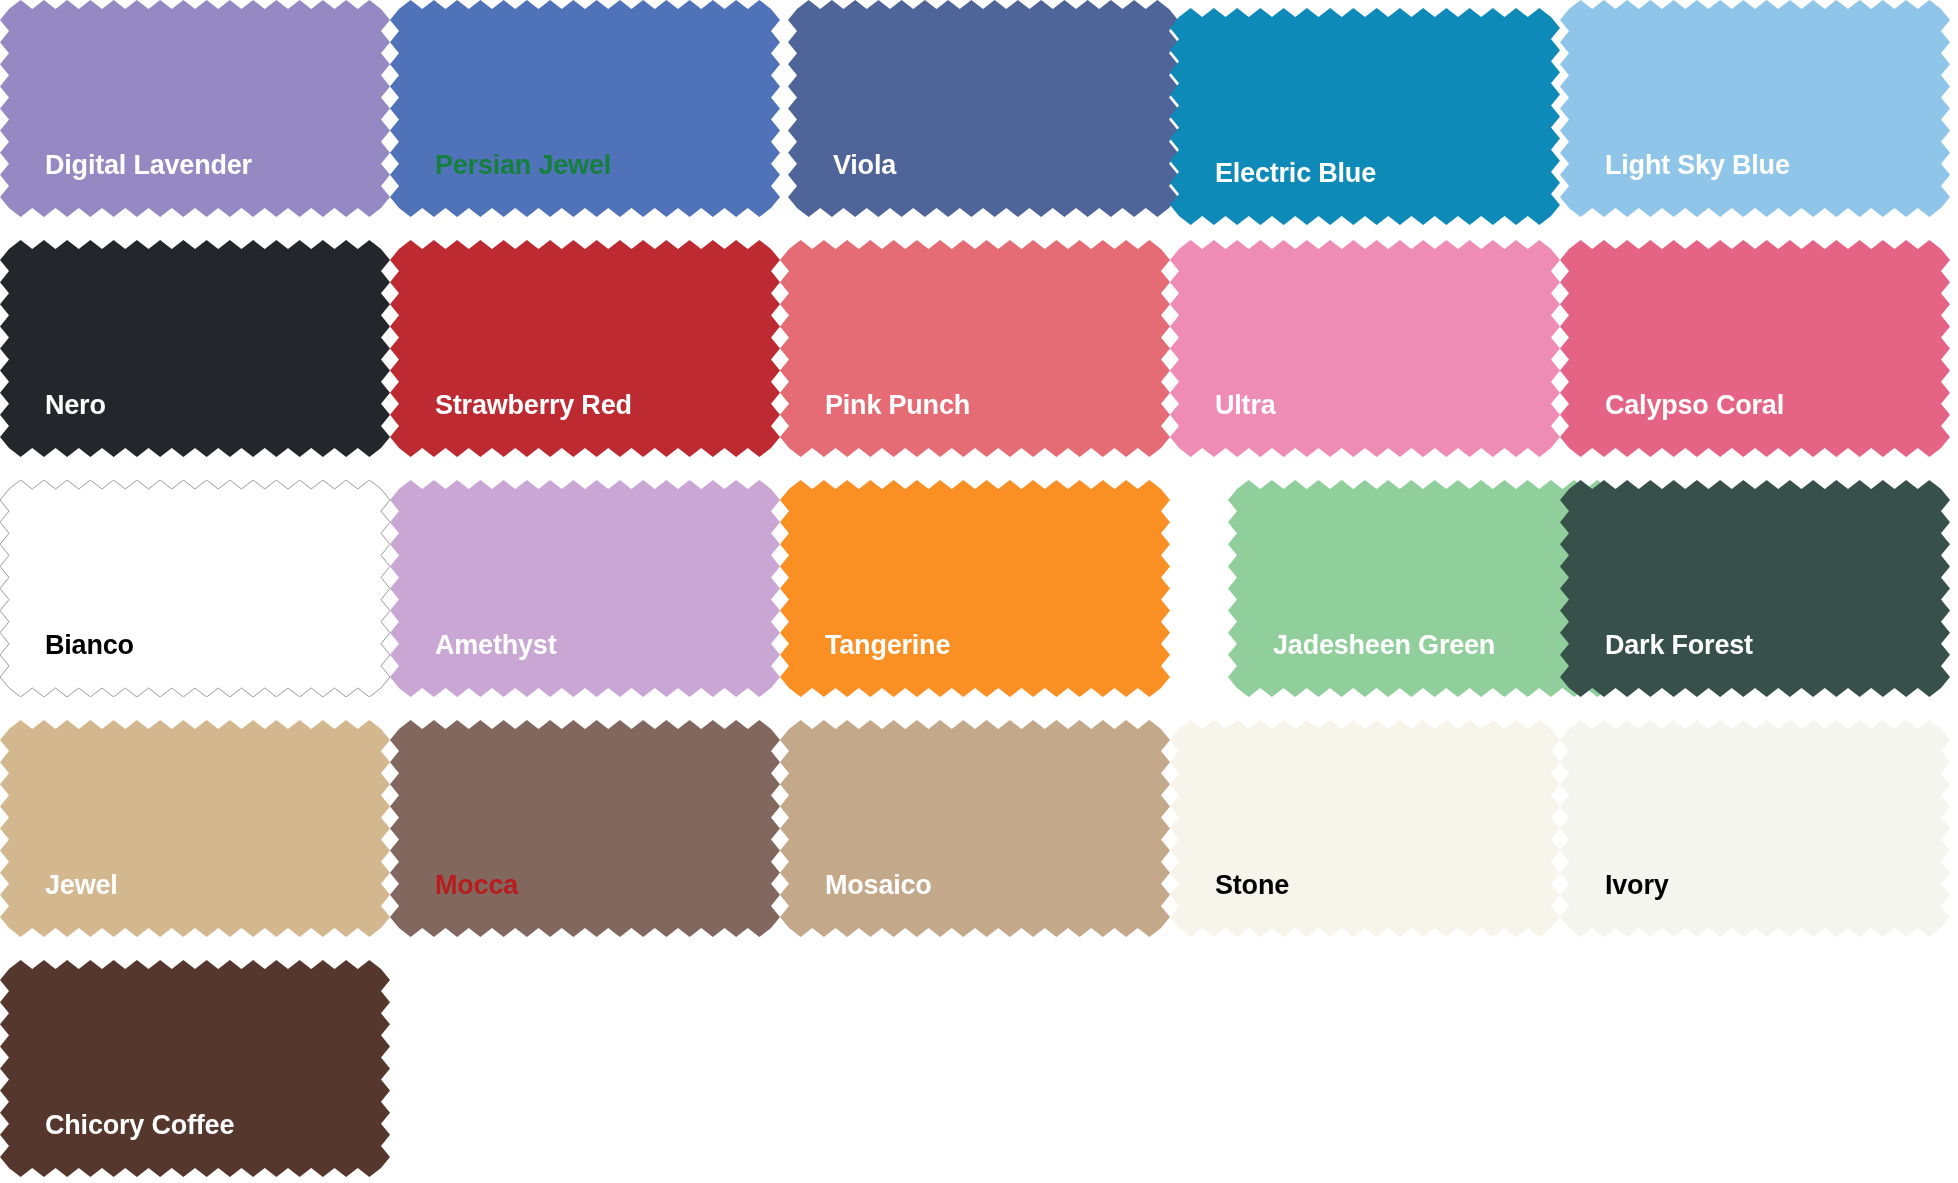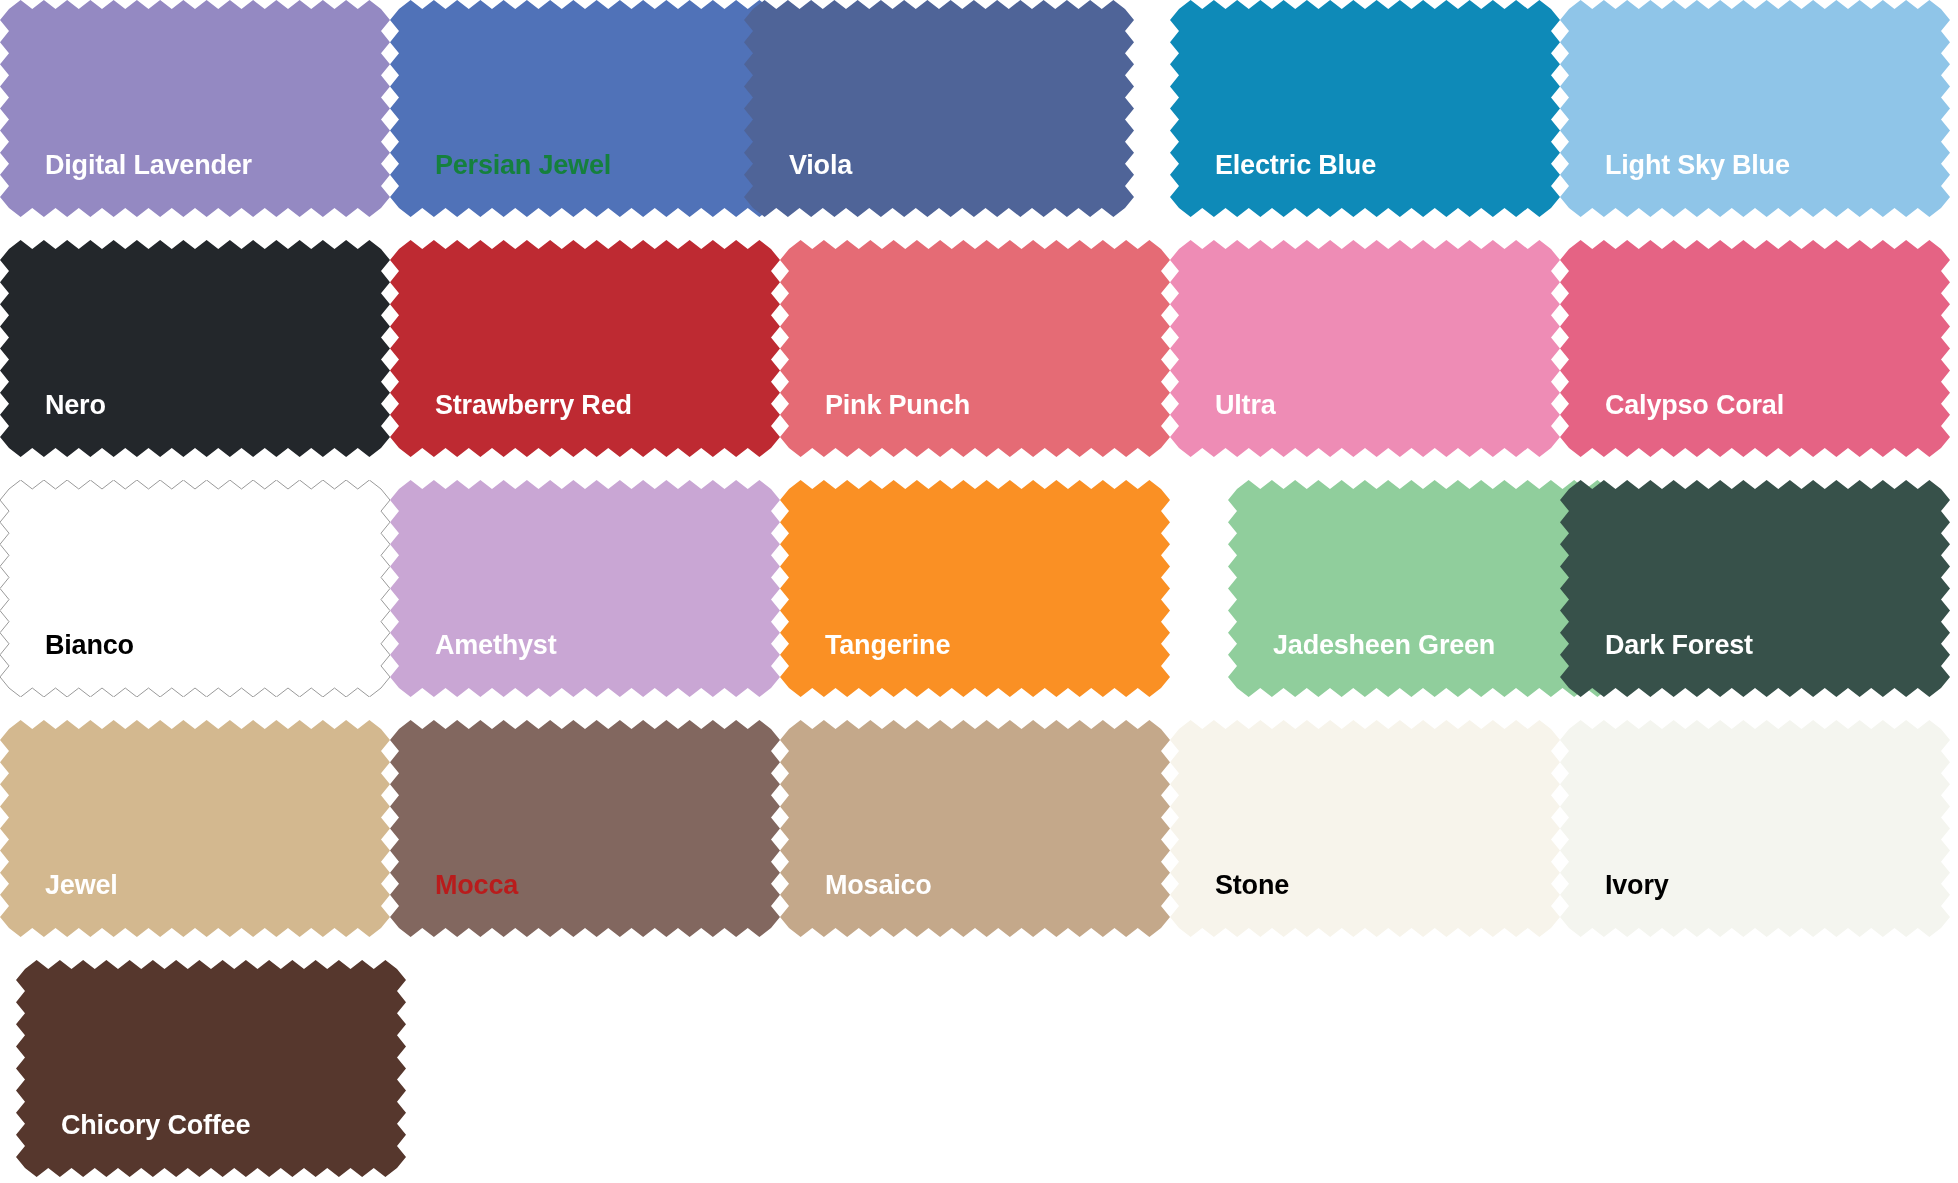--- a/index.html
+++ b/index.html
@@ -53,27 +53,27 @@
         <path d="M 9.00 9.00 L 20.63 0.00 L 32.25 9.00 L 43.88 0.00 L 55.50 9.00 L 67.13 0.00 L 78.75 9.00 L 90.38 0.00 L 102.00 9.00 L 113.63 0.00 L 125.25 9.00 L 136.88 0.00 L 148.50 9.00 L 160.13 0.00 L 171.75 9.00 L 183.38 0.00 L 195.00 9.00 L 206.63 0.00 L 218.25 9.00 L 229.88 0.00 L 241.50 9.00 L 253.13 0.00 L 264.75 9.00 L 276.38 0.00 L 288.00 9.00 L 299.63 0.00 L 311.25 9.00 L 322.88 0.00 L 334.50 9.00 L 346.13 0.00 L 357.75 9.00 L 369.38 0.00 L 381.00 9.00 L 381.00 9.00 L 390.00 20.06 L 381.00 31.11 L 390.00 42.17 L 381.00 53.22 L 390.00 64.28 L 381.00 75.33 L 390.00 86.39 L 381.00 97.44 L 390.00 108.50 L 381.00 119.56 L 390.00 130.61 L 381.00 141.67 L 390.00 152.72 L 381.00 163.78 L 390.00 174.83 L 381.00 185.89 L 390.00 196.94 L 381.00 208.00 L 381.00 208.00 L 369.38 217.00 L 357.75 208.00 L 346.13 217.00 L 334.50 208.00 L 322.88 217.00 L 311.25 208.00 L 299.63 217.00 L 288.00 208.00 L 276.38 217.00 L 264.75 208.00 L 253.13 217.00 L 241.50 208.00 L 229.88 217.00 L 218.25 208.00 L 206.63 217.00 L 195.00 208.00 L 183.38 217.00 L 171.75 208.00 L 160.13 217.00 L 148.50 208.00 L 136.88 217.00 L 125.25 208.00 L 113.63 217.00 L 102.00 208.00 L 90.38 217.00 L 78.75 208.00 L 67.13 217.00 L 55.50 208.00 L 43.88 217.00 L 32.25 208.00 L 20.63 217.00 L 9.00 208.00 L 9.00 208.00 L 0.00 196.94 L 9.00 185.89 L 0.00 174.83 L 9.00 163.78 L 0.00 152.72 L 9.00 141.67 L 0.00 130.61 L 9.00 119.56 L 0.00 108.50 L 9.00 97.44 L 0.00 86.39 L 9.00 75.33 L 0.00 64.28 L 9.00 53.22 L 0.00 42.17 L 9.00 31.11 L 0.00 20.06 L 9.00 9.00 Z" fill="#9489C2"></path>
       </svg>
       <div class="swatch-label" style="color: rgb(255, 255, 255);">Digital Lavender</div>
     </div>
     <div class="swatch" style="left: 390px; top: 0px;">
       <svg viewBox="0 0 390 217" preserveAspectRatio="none">
         <path d="M 9.00 9.00 L 20.63 0.00 L 32.25 9.00 L 43.88 0.00 L 55.50 9.00 L 67.13 0.00 L 78.75 9.00 L 90.38 0.00 L 102.00 9.00 L 113.63 0.00 L 125.25 9.00 L 136.88 0.00 L 148.50 9.00 L 160.13 0.00 L 171.75 9.00 L 183.38 0.00 L 195.00 9.00 L 206.63 0.00 L 218.25 9.00 L 229.88 0.00 L 241.50 9.00 L 253.13 0.00 L 264.75 9.00 L 276.38 0.00 L 288.00 9.00 L 299.63 0.00 L 311.25 9.00 L 322.88 0.00 L 334.50 9.00 L 346.13 0.00 L 357.75 9.00 L 369.38 0.00 L 381.00 9.00 L 381.00 9.00 L 390.00 20.06 L 381.00 31.11 L 390.00 42.17 L 381.00 53.22 L 390.00 64.28 L 381.00 75.33 L 390.00 86.39 L 381.00 97.44 L 390.00 108.50 L 381.00 119.56 L 390.00 130.61 L 381.00 141.67 L 390.00 152.72 L 381.00 163.78 L 390.00 174.83 L 381.00 185.89 L 390.00 196.94 L 381.00 208.00 L 381.00 208.00 L 369.38 217.00 L 357.75 208.00 L 346.13 217.00 L 334.50 208.00 L 322.88 217.00 L 311.25 208.00 L 299.63 217.00 L 288.00 208.00 L 276.38 217.00 L 264.75 208.00 L 253.13 217.00 L 241.50 208.00 L 229.88 217.00 L 218.25 208.00 L 206.63 217.00 L 195.00 208.00 L 183.38 217.00 L 171.75 208.00 L 160.13 217.00 L 148.50 208.00 L 136.88 217.00 L 125.25 208.00 L 113.63 217.00 L 102.00 208.00 L 90.38 217.00 L 78.75 208.00 L 67.13 217.00 L 55.50 208.00 L 43.88 217.00 L 32.25 208.00 L 20.63 217.00 L 9.00 208.00 L 9.00 208.00 L 0.00 196.94 L 9.00 185.89 L 0.00 174.83 L 9.00 163.78 L 0.00 152.72 L 9.00 141.67 L 0.00 130.61 L 9.00 119.56 L 0.00 108.50 L 9.00 97.44 L 0.00 86.39 L 9.00 75.33 L 0.00 64.28 L 9.00 53.22 L 0.00 42.17 L 9.00 31.11 L 0.00 20.06 L 9.00 9.00 Z" fill="#5072B8"></path>
       </svg>
       <div class="swatch-label" style="color: #15803d;">Persian Jewel</div>
     </div>
-    <div class="swatch" style="left: 744px; top: 0px;">
+    <div class="swatch" style="left: 788px; top: 0px;">
       <svg viewBox="0 0 390 217" preserveAspectRatio="none">
         <path d="M 9.00 9.00 L 20.63 0.00 L 32.25 9.00 L 43.88 0.00 L 55.50 9.00 L 67.13 0.00 L 78.75 9.00 L 90.38 0.00 L 102.00 9.00 L 113.63 0.00 L 125.25 9.00 L 136.88 0.00 L 148.50 9.00 L 160.13 0.00 L 171.75 9.00 L 183.38 0.00 L 195.00 9.00 L 206.63 0.00 L 218.25 9.00 L 229.88 0.00 L 241.50 9.00 L 253.13 0.00 L 264.75 9.00 L 276.38 0.00 L 288.00 9.00 L 299.63 0.00 L 311.25 9.00 L 322.88 0.00 L 334.50 9.00 L 346.13 0.00 L 357.75 9.00 L 369.38 0.00 L 381.00 9.00 L 381.00 9.00 L 390.00 20.06 L 381.00 31.11 L 390.00 42.17 L 381.00 53.22 L 390.00 64.28 L 381.00 75.33 L 390.00 86.39 L 381.00 97.44 L 390.00 108.50 L 381.00 119.56 L 390.00 130.61 L 381.00 141.67 L 390.00 152.72 L 381.00 163.78 L 390.00 174.83 L 381.00 185.89 L 390.00 196.94 L 381.00 208.00 L 381.00 208.00 L 369.38 217.00 L 357.75 208.00 L 346.13 217.00 L 334.50 208.00 L 322.88 217.00 L 311.25 208.00 L 299.63 217.00 L 288.00 208.00 L 276.38 217.00 L 264.75 208.00 L 253.13 217.00 L 241.50 208.00 L 229.88 217.00 L 218.25 208.00 L 206.63 217.00 L 195.00 208.00 L 183.38 217.00 L 171.75 208.00 L 160.13 217.00 L 148.50 208.00 L 136.88 217.00 L 125.25 208.00 L 113.63 217.00 L 102.00 208.00 L 90.38 217.00 L 78.75 208.00 L 67.13 217.00 L 55.50 208.00 L 43.88 217.00 L 32.25 208.00 L 20.63 217.00 L 9.00 208.00 L 9.00 208.00 L 0.00 196.94 L 9.00 185.89 L 0.00 174.83 L 9.00 163.78 L 0.00 152.72 L 9.00 141.67 L 0.00 130.61 L 9.00 119.56 L 0.00 108.50 L 9.00 97.44 L 0.00 86.39 L 9.00 75.33 L 0.00 64.28 L 9.00 53.22 L 0.00 42.17 L 9.00 31.11 L 0.00 20.06 L 9.00 9.00 Z" fill="#4F6498"></path>
       </svg>
       <div class="swatch-label" style="color: rgb(255, 255, 255);">Viola</div>
     </div>
-    <div class="swatch" style="left: 1170px; top: 0px;">
+    <div class="swatch" style="left: 1170px; top: 8px;">
       <svg viewBox="0 0 390 217" preserveAspectRatio="none">
         <path d="M 9.00 9.00 L 20.63 0.00 L 32.25 9.00 L 43.88 0.00 L 55.50 9.00 L 67.13 0.00 L 78.75 9.00 L 90.38 0.00 L 102.00 9.00 L 113.63 0.00 L 125.25 9.00 L 136.88 0.00 L 148.50 9.00 L 160.13 0.00 L 171.75 9.00 L 183.38 0.00 L 195.00 9.00 L 206.63 0.00 L 218.25 9.00 L 229.88 0.00 L 241.50 9.00 L 253.13 0.00 L 264.75 9.00 L 276.38 0.00 L 288.00 9.00 L 299.63 0.00 L 311.25 9.00 L 322.88 0.00 L 334.50 9.00 L 346.13 0.00 L 357.75 9.00 L 369.38 0.00 L 381.00 9.00 L 381.00 9.00 L 390.00 20.06 L 381.00 31.11 L 390.00 42.17 L 381.00 53.22 L 390.00 64.28 L 381.00 75.33 L 390.00 86.39 L 381.00 97.44 L 390.00 108.50 L 381.00 119.56 L 390.00 130.61 L 381.00 141.67 L 390.00 152.72 L 381.00 163.78 L 390.00 174.83 L 381.00 185.89 L 390.00 196.94 L 381.00 208.00 L 381.00 208.00 L 369.38 217.00 L 357.75 208.00 L 346.13 217.00 L 334.50 208.00 L 322.88 217.00 L 311.25 208.00 L 299.63 217.00 L 288.00 208.00 L 276.38 217.00 L 264.75 208.00 L 253.13 217.00 L 241.50 208.00 L 229.88 217.00 L 218.25 208.00 L 206.63 217.00 L 195.00 208.00 L 183.38 217.00 L 171.75 208.00 L 160.13 217.00 L 148.50 208.00 L 136.88 217.00 L 125.25 208.00 L 113.63 217.00 L 102.00 208.00 L 90.38 217.00 L 78.75 208.00 L 67.13 217.00 L 55.50 208.00 L 43.88 217.00 L 32.25 208.00 L 20.63 217.00 L 9.00 208.00 L 9.00 208.00 L 0.00 196.94 L 9.00 185.89 L 0.00 174.83 L 9.00 163.78 L 0.00 152.72 L 9.00 141.67 L 0.00 130.61 L 9.00 119.56 L 0.00 108.50 L 9.00 97.44 L 0.00 86.39 L 9.00 75.33 L 0.00 64.28 L 9.00 53.22 L 0.00 42.17 L 9.00 31.11 L 0.00 20.06 L 9.00 9.00 Z" fill="#0E8AB8"></path>
       </svg>
       <div class="swatch-label" style="color: rgb(255, 255, 255);">Electric Blue</div>
     </div>
     <div class="swatch" style="left: 1560px; top: 0px;">
       <svg viewBox="0 0 390 217" preserveAspectRatio="none">
         <path d="M 9.00 9.00 L 20.63 0.00 L 32.25 9.00 L 43.88 0.00 L 55.50 9.00 L 67.13 0.00 L 78.75 9.00 L 90.38 0.00 L 102.00 9.00 L 113.63 0.00 L 125.25 9.00 L 136.88 0.00 L 148.50 9.00 L 160.13 0.00 L 171.75 9.00 L 183.38 0.00 L 195.00 9.00 L 206.63 0.00 L 218.25 9.00 L 229.88 0.00 L 241.50 9.00 L 253.13 0.00 L 264.75 9.00 L 276.38 0.00 L 288.00 9.00 L 299.63 0.00 L 311.25 9.00 L 322.88 0.00 L 334.50 9.00 L 346.13 0.00 L 357.75 9.00 L 369.38 0.00 L 381.00 9.00 L 381.00 9.00 L 390.00 20.06 L 381.00 31.11 L 390.00 42.17 L 381.00 53.22 L 390.00 64.28 L 381.00 75.33 L 390.00 86.39 L 381.00 97.44 L 390.00 108.50 L 381.00 119.56 L 390.00 130.61 L 381.00 141.67 L 390.00 152.72 L 381.00 163.78 L 390.00 174.83 L 381.00 185.89 L 390.00 196.94 L 381.00 208.00 L 381.00 208.00 L 369.38 217.00 L 357.75 208.00 L 346.13 217.00 L 334.50 208.00 L 322.88 217.00 L 311.25 208.00 L 299.63 217.00 L 288.00 208.00 L 276.38 217.00 L 264.75 208.00 L 253.13 217.00 L 241.50 208.00 L 229.88 217.00 L 218.25 208.00 L 206.63 217.00 L 195.00 208.00 L 183.38 217.00 L 171.75 208.00 L 160.13 217.00 L 148.50 208.00 L 136.88 217.00 L 125.25 208.00 L 113.63 217.00 L 102.00 208.00 L 90.38 217.00 L 78.75 208.00 L 67.13 217.00 L 55.50 208.00 L 43.88 217.00 L 32.25 208.00 L 20.63 217.00 L 9.00 208.00 L 9.00 208.00 L 0.00 196.94 L 9.00 185.89 L 0.00 174.83 L 9.00 163.78 L 0.00 152.72 L 9.00 141.67 L 0.00 130.61 L 9.00 119.56 L 0.00 108.50 L 9.00 97.44 L 0.00 86.39 L 9.00 75.33 L 0.00 64.28 L 9.00 53.22 L 0.00 42.17 L 9.00 31.11 L 0.00 20.06 L 9.00 9.00 Z" fill="#8FC5E8"></path>
       </svg>
       <div class="swatch-label" style="color: rgb(255, 255, 255);">Light Sky Blue</div>
@@ -161,19 +161,19 @@
         <path d="M 9.00 9.00 L 20.63 0.00 L 32.25 9.00 L 43.88 0.00 L 55.50 9.00 L 67.13 0.00 L 78.75 9.00 L 90.38 0.00 L 102.00 9.00 L 113.63 0.00 L 125.25 9.00 L 136.88 0.00 L 148.50 9.00 L 160.13 0.00 L 171.75 9.00 L 183.38 0.00 L 195.00 9.00 L 206.63 0.00 L 218.25 9.00 L 229.88 0.00 L 241.50 9.00 L 253.13 0.00 L 264.75 9.00 L 276.38 0.00 L 288.00 9.00 L 299.63 0.00 L 311.25 9.00 L 322.88 0.00 L 334.50 9.00 L 346.13 0.00 L 357.75 9.00 L 369.38 0.00 L 381.00 9.00 L 381.00 9.00 L 390.00 20.06 L 381.00 31.11 L 390.00 42.17 L 381.00 53.22 L 390.00 64.28 L 381.00 75.33 L 390.00 86.39 L 381.00 97.44 L 390.00 108.50 L 381.00 119.56 L 390.00 130.61 L 381.00 141.67 L 390.00 152.72 L 381.00 163.78 L 390.00 174.83 L 381.00 185.89 L 390.00 196.94 L 381.00 208.00 L 381.00 208.00 L 369.38 217.00 L 357.75 208.00 L 346.13 217.00 L 334.50 208.00 L 322.88 217.00 L 311.25 208.00 L 299.63 217.00 L 288.00 208.00 L 276.38 217.00 L 264.75 208.00 L 253.13 217.00 L 241.50 208.00 L 229.88 217.00 L 218.25 208.00 L 206.63 217.00 L 195.00 208.00 L 183.38 217.00 L 171.75 208.00 L 160.13 217.00 L 148.50 208.00 L 136.88 217.00 L 125.25 208.00 L 113.63 217.00 L 102.00 208.00 L 90.38 217.00 L 78.75 208.00 L 67.13 217.00 L 55.50 208.00 L 43.88 217.00 L 32.25 208.00 L 20.63 217.00 L 9.00 208.00 L 9.00 208.00 L 0.00 196.94 L 9.00 185.89 L 0.00 174.83 L 9.00 163.78 L 0.00 152.72 L 9.00 141.67 L 0.00 130.61 L 9.00 119.56 L 0.00 108.50 L 9.00 97.44 L 0.00 86.39 L 9.00 75.33 L 0.00 64.28 L 9.00 53.22 L 0.00 42.17 L 9.00 31.11 L 0.00 20.06 L 9.00 9.00 Z" fill="#F7F4EB"></path>
       </svg>
       <div class="swatch-label" style="color: rgb(0, 0, 0);">Stone</div>
     </div>
     <div class="swatch" style="left: 1560px; top: 720px;">
       <svg viewBox="0 0 390 217" preserveAspectRatio="none">
         <path d="M 9.00 9.00 L 20.63 0.00 L 32.25 9.00 L 43.88 0.00 L 55.50 9.00 L 67.13 0.00 L 78.75 9.00 L 90.38 0.00 L 102.00 9.00 L 113.63 0.00 L 125.25 9.00 L 136.88 0.00 L 148.50 9.00 L 160.13 0.00 L 171.75 9.00 L 183.38 0.00 L 195.00 9.00 L 206.63 0.00 L 218.25 9.00 L 229.88 0.00 L 241.50 9.00 L 253.13 0.00 L 264.75 9.00 L 276.38 0.00 L 288.00 9.00 L 299.63 0.00 L 311.25 9.00 L 322.88 0.00 L 334.50 9.00 L 346.13 0.00 L 357.75 9.00 L 369.38 0.00 L 381.00 9.00 L 381.00 9.00 L 390.00 20.06 L 381.00 31.11 L 390.00 42.17 L 381.00 53.22 L 390.00 64.28 L 381.00 75.33 L 390.00 86.39 L 381.00 97.44 L 390.00 108.50 L 381.00 119.56 L 390.00 130.61 L 381.00 141.67 L 390.00 152.72 L 381.00 163.78 L 390.00 174.83 L 381.00 185.89 L 390.00 196.94 L 381.00 208.00 L 381.00 208.00 L 369.38 217.00 L 357.75 208.00 L 346.13 217.00 L 334.50 208.00 L 322.88 217.00 L 311.25 208.00 L 299.63 217.00 L 288.00 208.00 L 276.38 217.00 L 264.75 208.00 L 253.13 217.00 L 241.50 208.00 L 229.88 217.00 L 218.25 208.00 L 206.63 217.00 L 195.00 208.00 L 183.38 217.00 L 171.75 208.00 L 160.13 217.00 L 148.50 208.00 L 136.88 217.00 L 125.25 208.00 L 113.63 217.00 L 102.00 208.00 L 90.38 217.00 L 78.75 208.00 L 67.13 217.00 L 55.50 208.00 L 43.88 217.00 L 32.25 208.00 L 20.63 217.00 L 9.00 208.00 L 9.00 208.00 L 0.00 196.94 L 9.00 185.89 L 0.00 174.83 L 9.00 163.78 L 0.00 152.72 L 9.00 141.67 L 0.00 130.61 L 9.00 119.56 L 0.00 108.50 L 9.00 97.44 L 0.00 86.39 L 9.00 75.33 L 0.00 64.28 L 9.00 53.22 L 0.00 42.17 L 9.00 31.11 L 0.00 20.06 L 9.00 9.00 Z" fill="#F4F5EF"></path>
       </svg>
       <div class="swatch-label" style="color: rgb(0, 0, 0);">Ivory</div>
     </div>
-    <div class="swatch" style="left: 16px; top: 960px;">
+    <div class="swatch" style="left: 0px; top: 960px;">
       <svg viewBox="0 0 390 217" preserveAspectRatio="none">
         <path d="M 9.00 9.00 L 20.63 0.00 L 32.25 9.00 L 43.88 0.00 L 55.50 9.00 L 67.13 0.00 L 78.75 9.00 L 90.38 0.00 L 102.00 9.00 L 113.63 0.00 L 125.25 9.00 L 136.88 0.00 L 148.50 9.00 L 160.13 0.00 L 171.75 9.00 L 183.38 0.00 L 195.00 9.00 L 206.63 0.00 L 218.25 9.00 L 229.88 0.00 L 241.50 9.00 L 253.13 0.00 L 264.75 9.00 L 276.38 0.00 L 288.00 9.00 L 299.63 0.00 L 311.25 9.00 L 322.88 0.00 L 334.50 9.00 L 346.13 0.00 L 357.75 9.00 L 369.38 0.00 L 381.00 9.00 L 381.00 9.00 L 390.00 20.06 L 381.00 31.11 L 390.00 42.17 L 381.00 53.22 L 390.00 64.28 L 381.00 75.33 L 390.00 86.39 L 381.00 97.44 L 390.00 108.50 L 381.00 119.56 L 390.00 130.61 L 381.00 141.67 L 390.00 152.72 L 381.00 163.78 L 390.00 174.83 L 381.00 185.89 L 390.00 196.94 L 381.00 208.00 L 381.00 208.00 L 369.38 217.00 L 357.75 208.00 L 346.13 217.00 L 334.50 208.00 L 322.88 217.00 L 311.25 208.00 L 299.63 217.00 L 288.00 208.00 L 276.38 217.00 L 264.75 208.00 L 253.13 217.00 L 241.50 208.00 L 229.88 217.00 L 218.25 208.00 L 206.63 217.00 L 195.00 208.00 L 183.38 217.00 L 171.75 208.00 L 160.13 217.00 L 148.50 208.00 L 136.88 217.00 L 125.25 208.00 L 113.63 217.00 L 102.00 208.00 L 90.38 217.00 L 78.75 208.00 L 67.13 217.00 L 55.50 208.00 L 43.88 217.00 L 32.25 208.00 L 20.63 217.00 L 9.00 208.00 L 9.00 208.00 L 0.00 196.94 L 9.00 185.89 L 0.00 174.83 L 9.00 163.78 L 0.00 152.72 L 9.00 141.67 L 0.00 130.61 L 9.00 119.56 L 0.00 108.50 L 9.00 97.44 L 0.00 86.39 L 9.00 75.33 L 0.00 64.28 L 9.00 53.22 L 0.00 42.17 L 9.00 31.11 L 0.00 20.06 L 9.00 9.00 Z" fill="#56372D"></path>
       </svg>
       <div class="swatch-label" style="color: rgb(255, 255, 255);">Chicory Coffee</div>
     </div>
   </div>
 
 </body></html>

